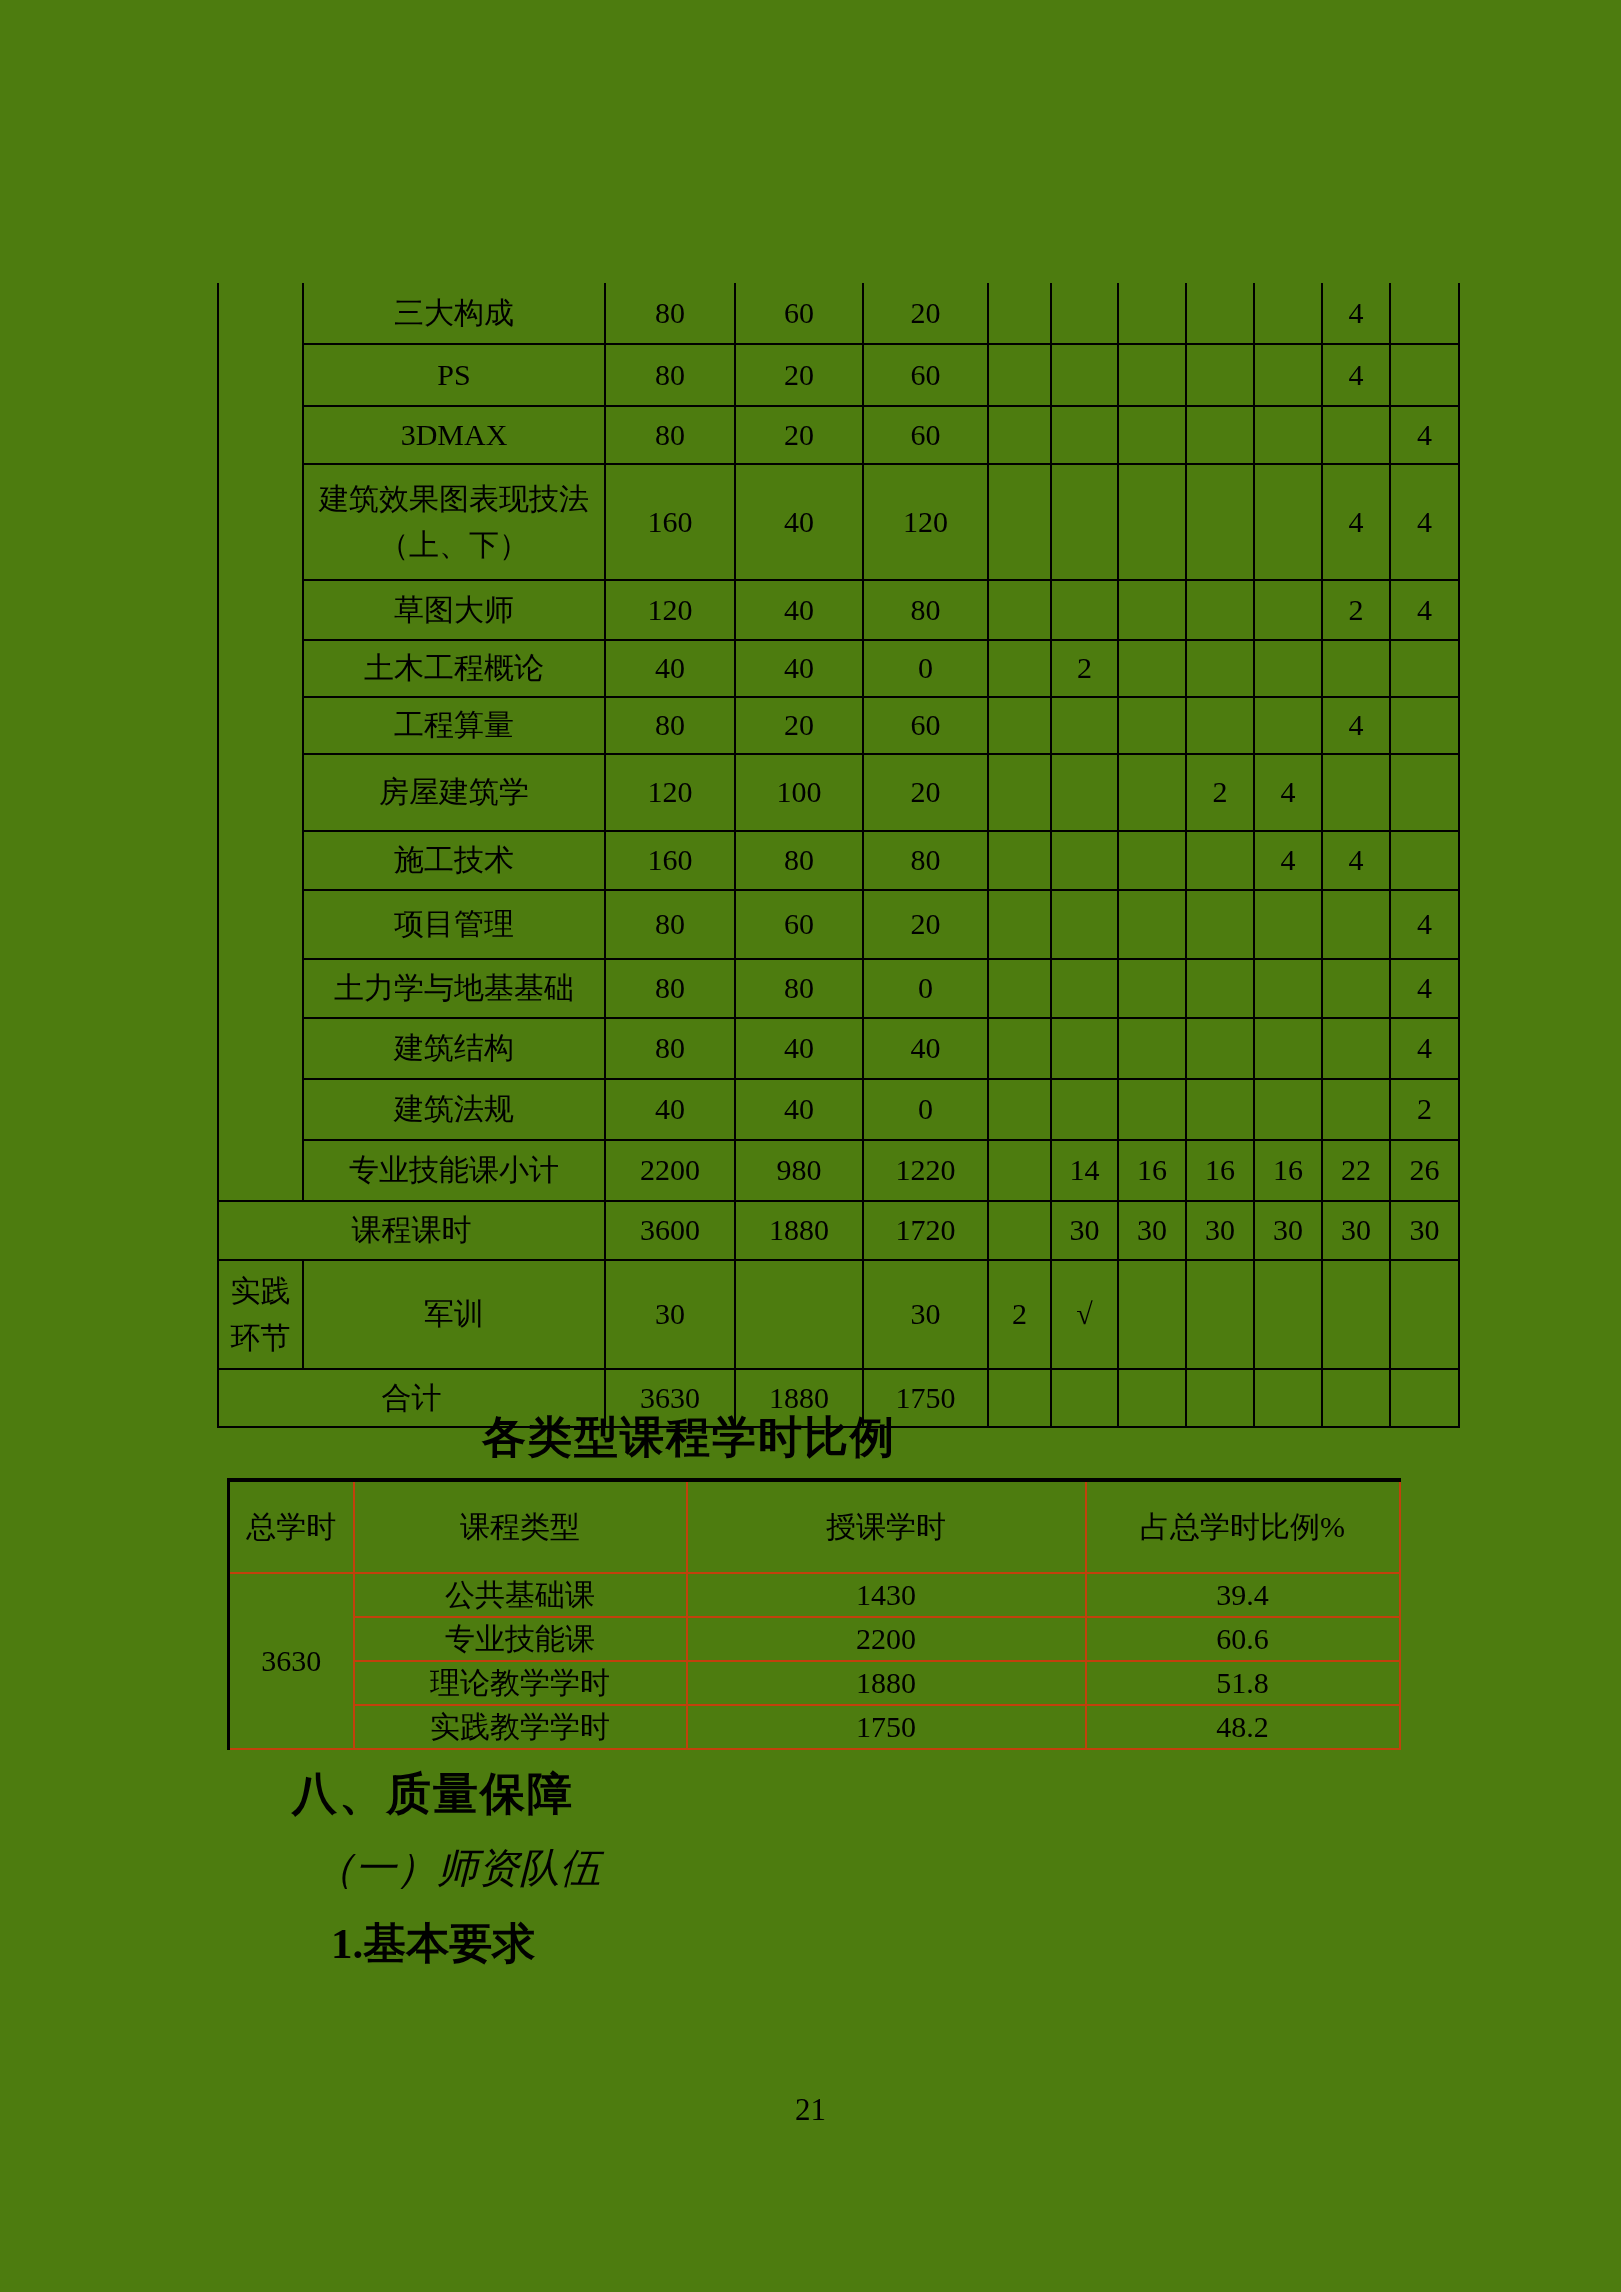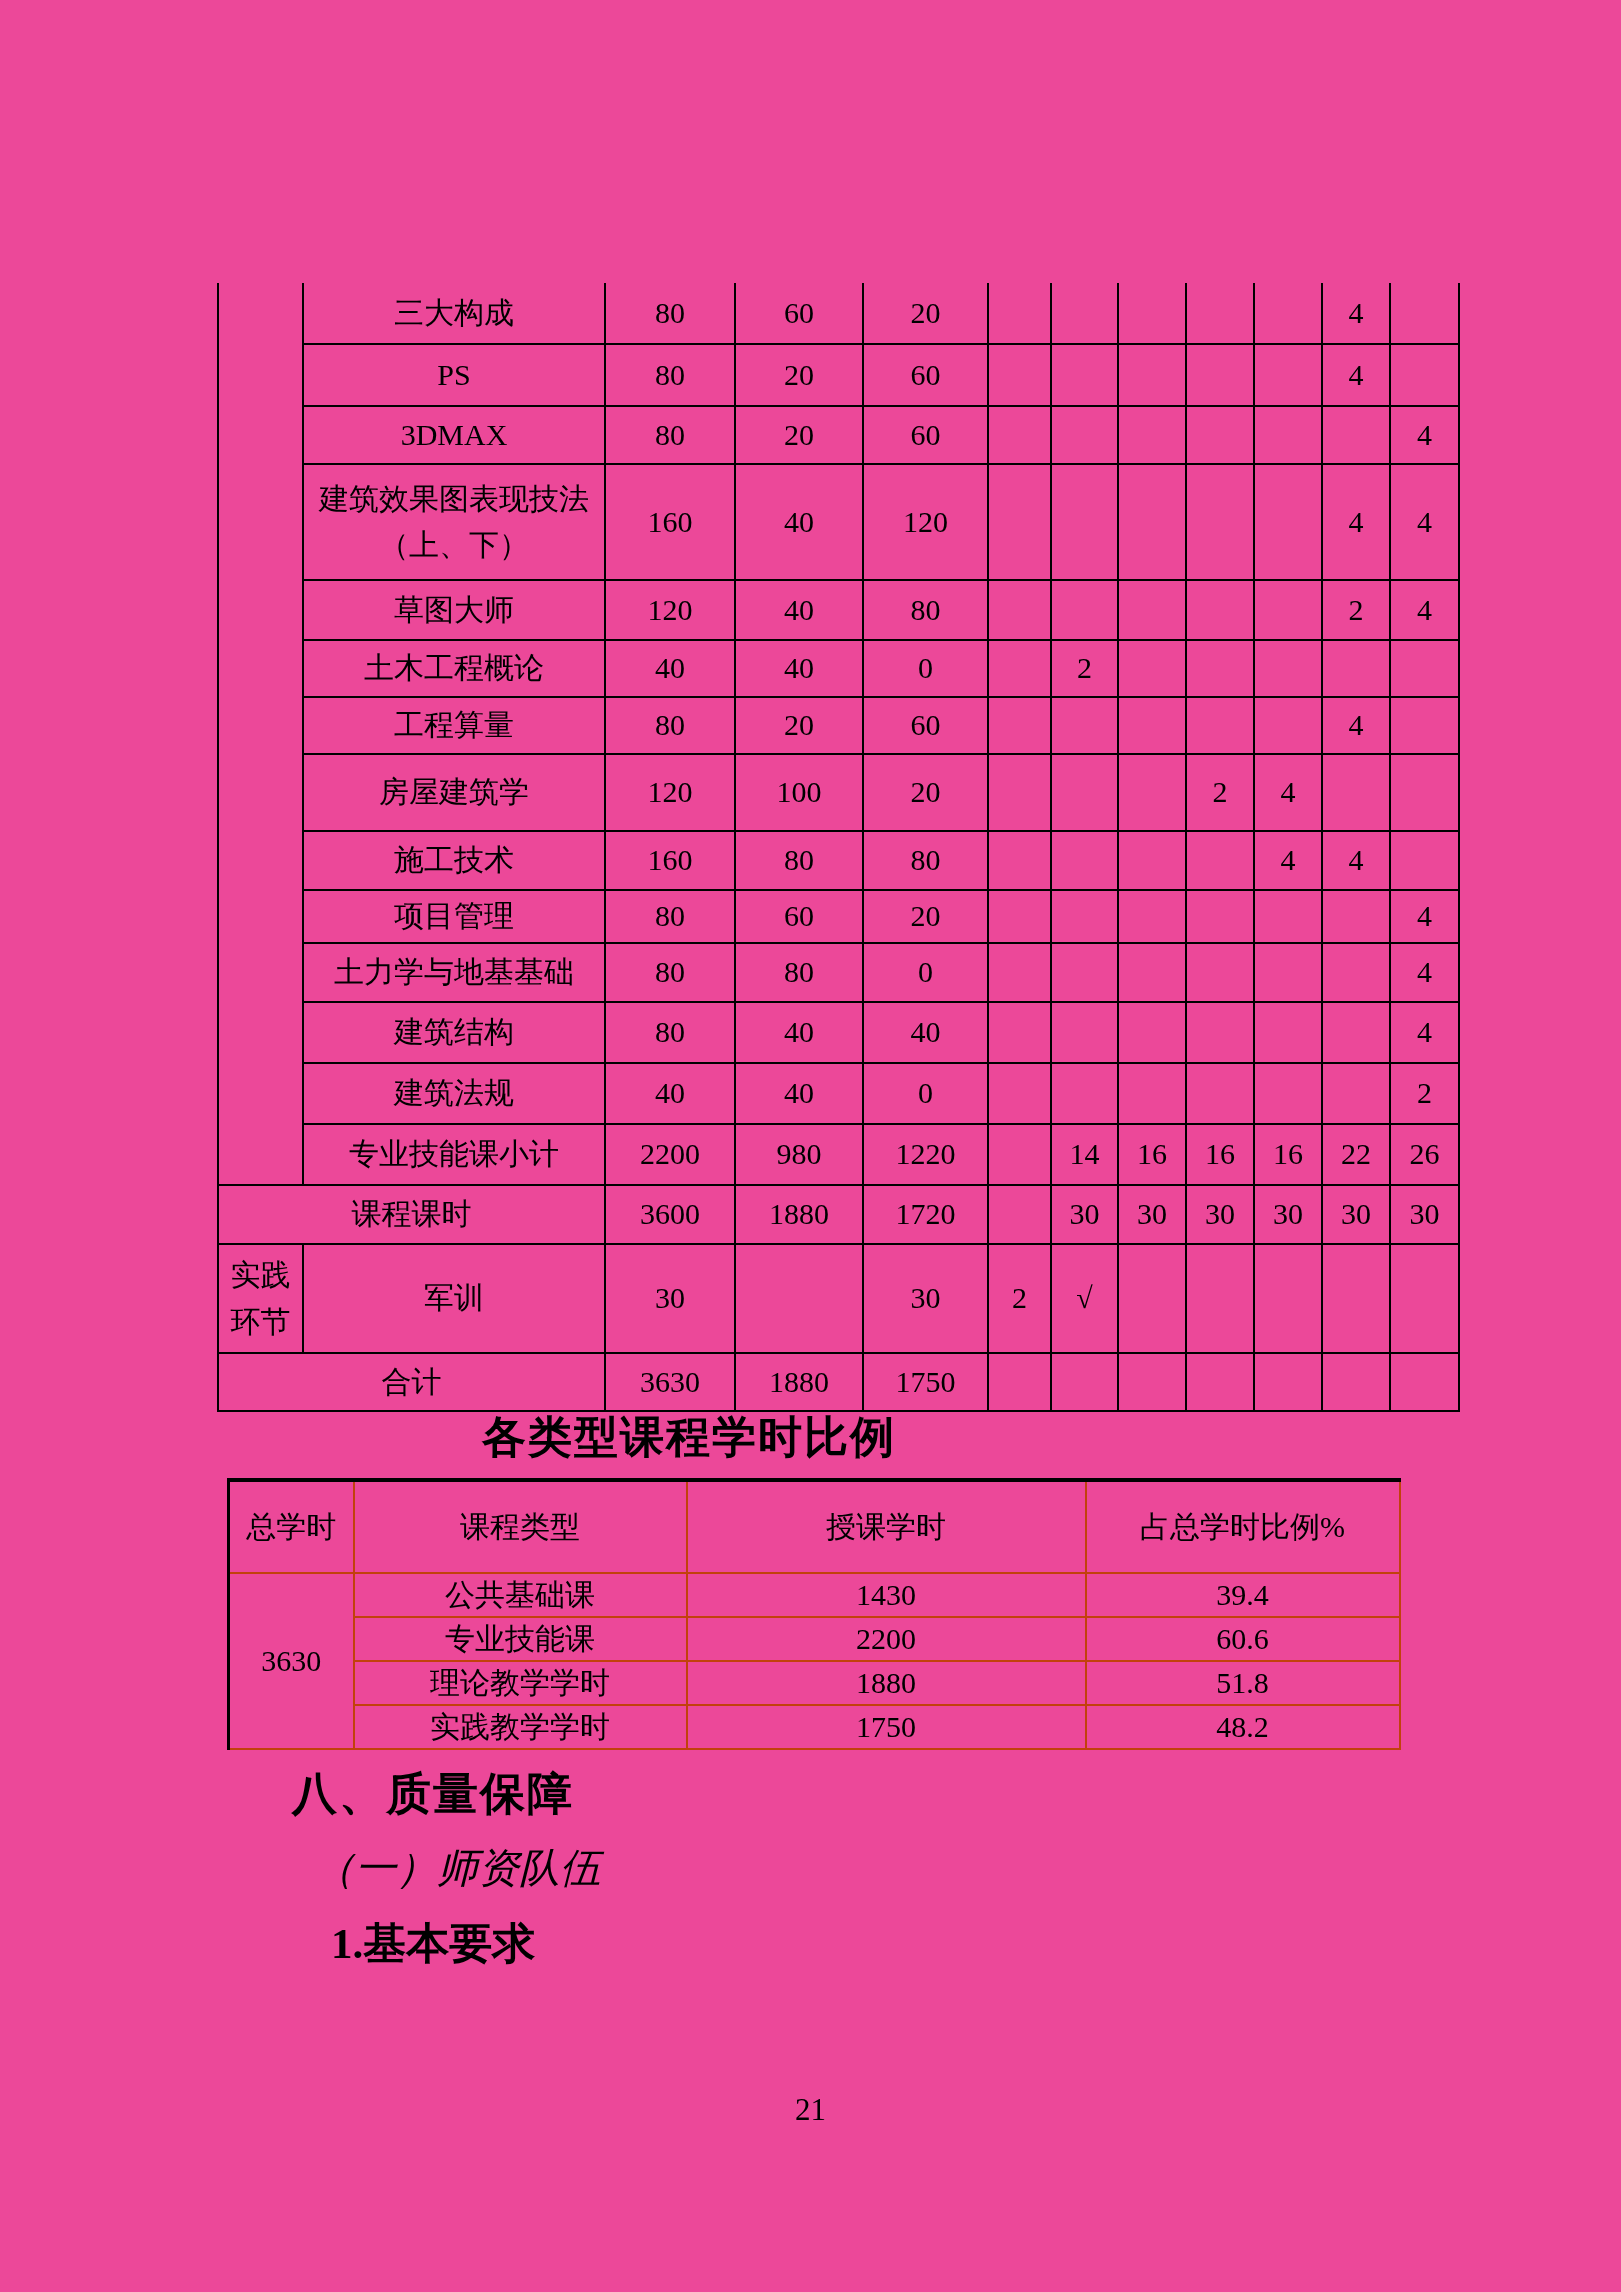--- a/index.html
+++ b/index.html
@@ -1,20 +1,20 @@
 <!DOCTYPE html>
 <html><head>
 <meta charset="utf-8">
 <style>
   html, body { margin: 0; padding: 0; background: #888; }
   .page {
     position: relative;
     width: 1621px;
     height: 2293px;
-    background: #ec4899;
+    background: #4d7c0f;
     font-family: "Liberation Serif", serif;
     color: #000;
     overflow: hidden;
   }
 
   
   table.t1 {
     position: absolute;
     left: 217px;
     top: 283px;
@@ -240,21 +240,21 @@
         <td>80</td>
         <td>80</td>
         <td></td>
         <td></td>
         <td></td>
         <td></td>
         <td>4</td>
         <td>4</td>
         <td></td>
       </tr>
-      <tr style="height:53px">
+      <tr style="height:69px">
         <td>项目管理</td>
         <td>80</td>
         <td>60</td>
         <td>20</td>
         <td></td>
         <td></td>
         <td></td>
         <td></td>
         <td></td>
         <td></td>

